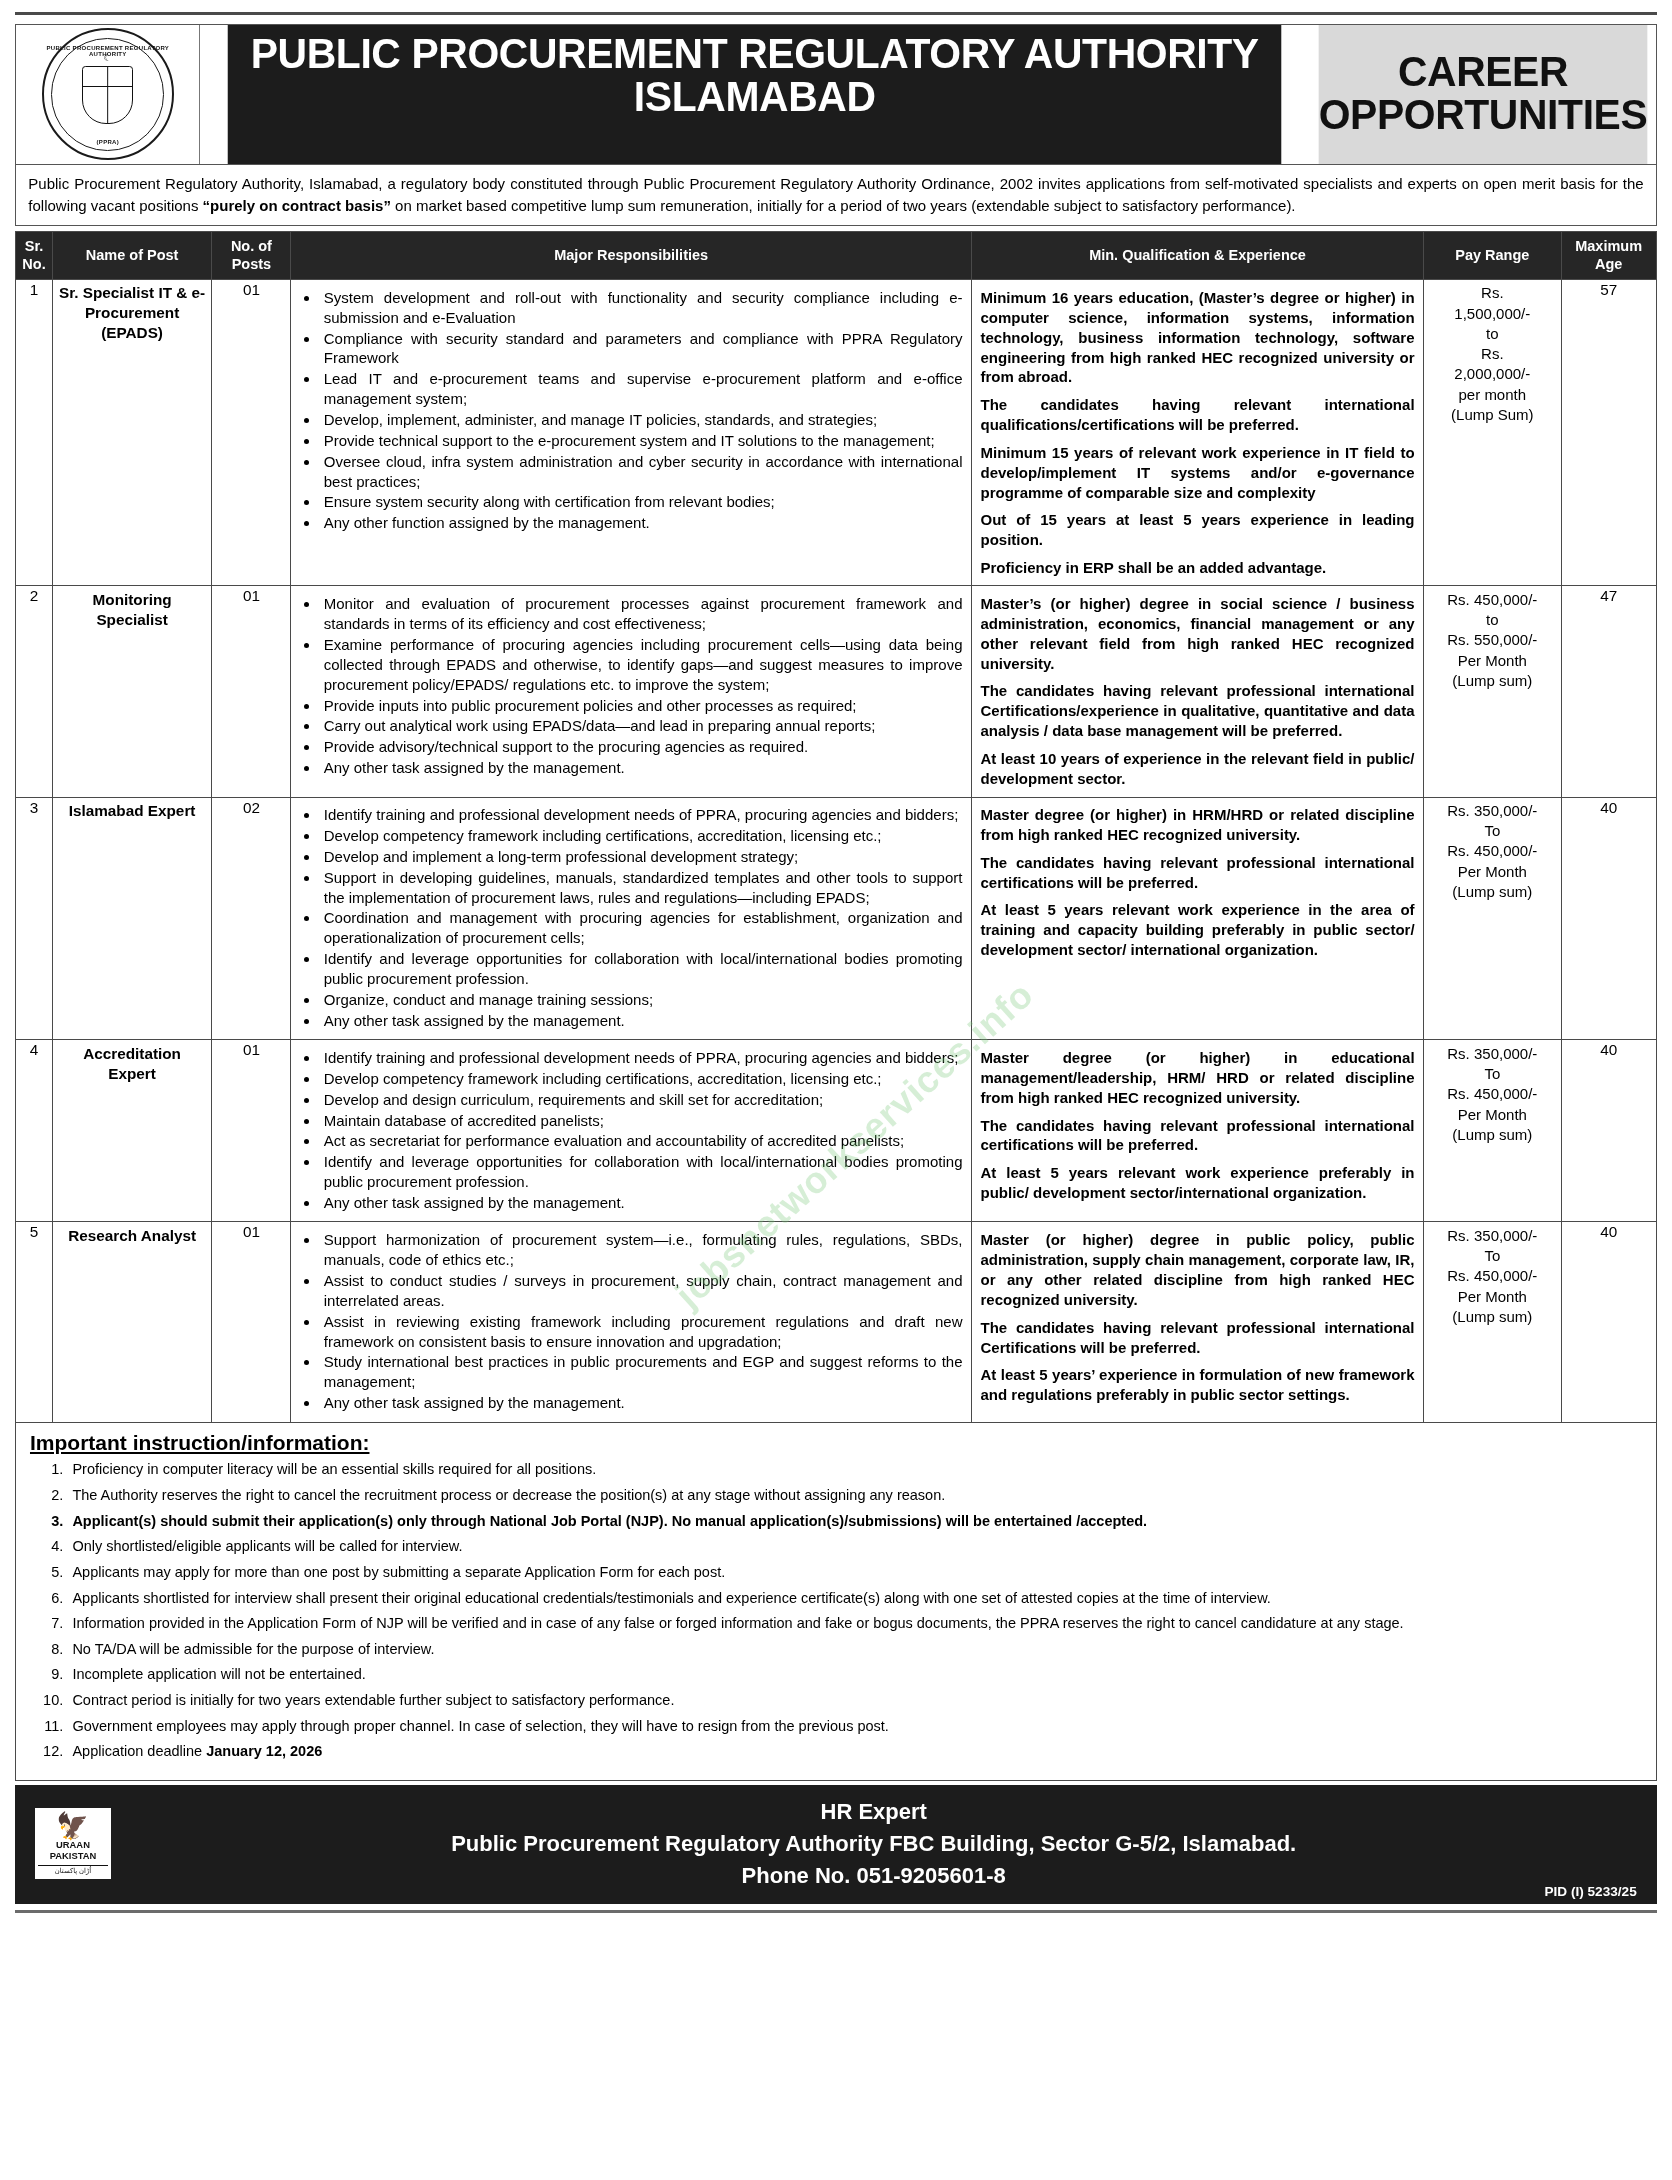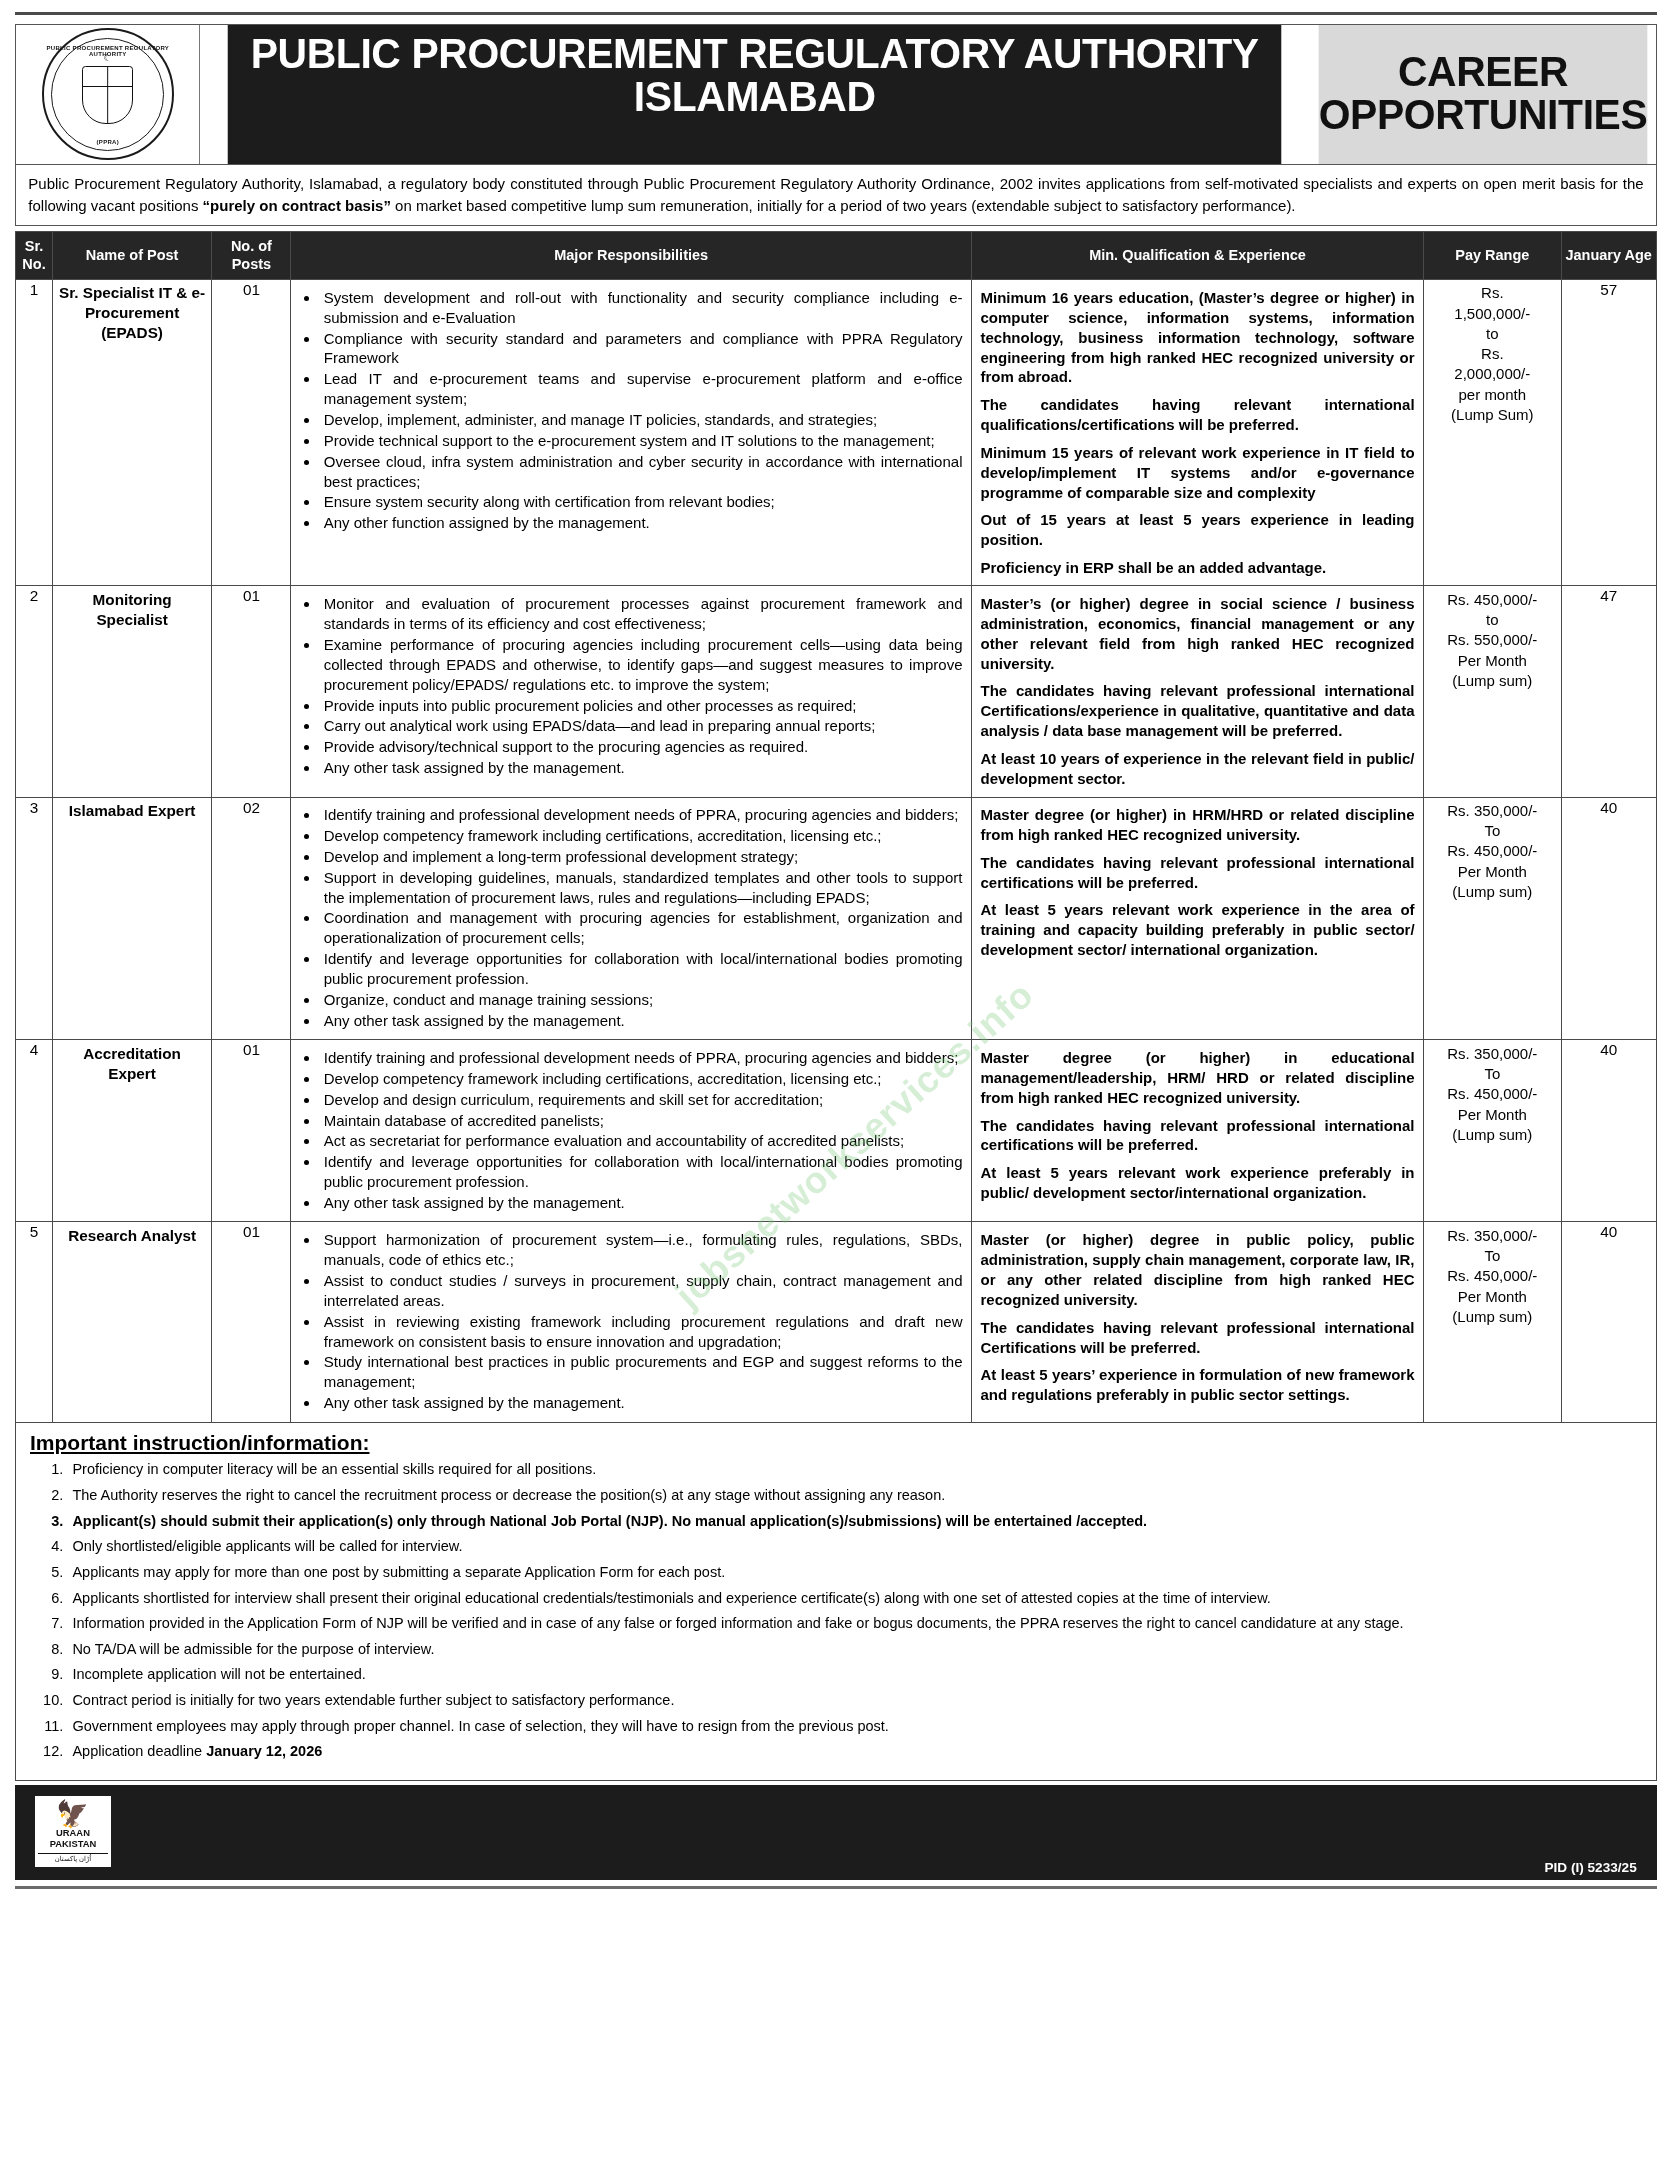--- a/index.html
+++ b/index.html
@@ -374,21 +374,21 @@
         <col class="col-age">
     </colgroup>
     <thead>
       <tr>
         <th>Sr. No.</th>
         <th>Name of Post</th>
         <th>No. of Posts</th>
         <th>Major Responsibilities</th>
         <th>Min. Qualification &amp; Experience</th>
         <th>Pay Range</th>
-        <th>January Age</th>
+        <th>Maximum Age</th>
       </tr>
     </thead>
     <tbody id="jobs-body">
         <tr>
           <td class="c-sr">1</td>
           <td class="c-name">Sr. Specialist IT &amp; e-Procurement (EPADS)</td>
           <td class="c-posts">01</td>
           <td class="c-resp">
             <ul class="resp">
               <li>System development and roll-out with functionality and security compliance including e-submission and e-Evaluation</li>
@@ -544,20 +544,25 @@
       </ol>
   </div>
 
   <div class="footer">
     <div class="uraan-logo">
       <span class="uraan-bird">🦅</span>
       <span>URAAN</span><br>
       <span>PAKISTAN</span>
       <span class="uraan-urdu">اُڑان پاکستان</span>
     </div>
+    <div class="footer-center">
+      <div class="f-line1">HR Expert</div>
+      <div class="f-line2">Public Procurement Regulatory Authority FBC Building, Sector G-5/2, Islamabad.</div>
+      <div class="f-line3">Phone No. 051-9205601-8</div>
+    </div>
     <div class="pid">PID (I) 5233/25</div>
   </div>
 
   <div class="bottomline"></div>
 
   <div class="watermark wm1">jobsnetworkservices.info</div>
 </div>
 
 
 </body></html>

